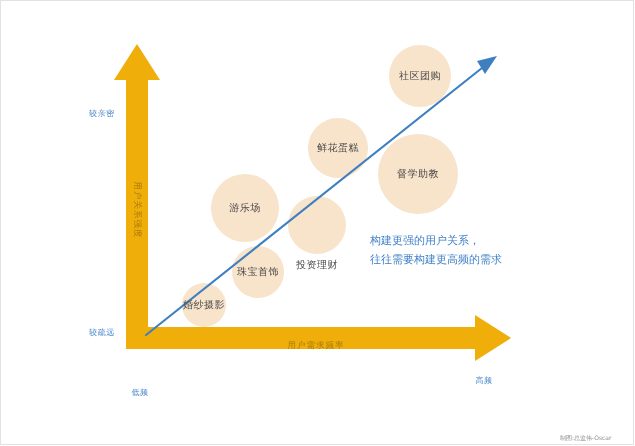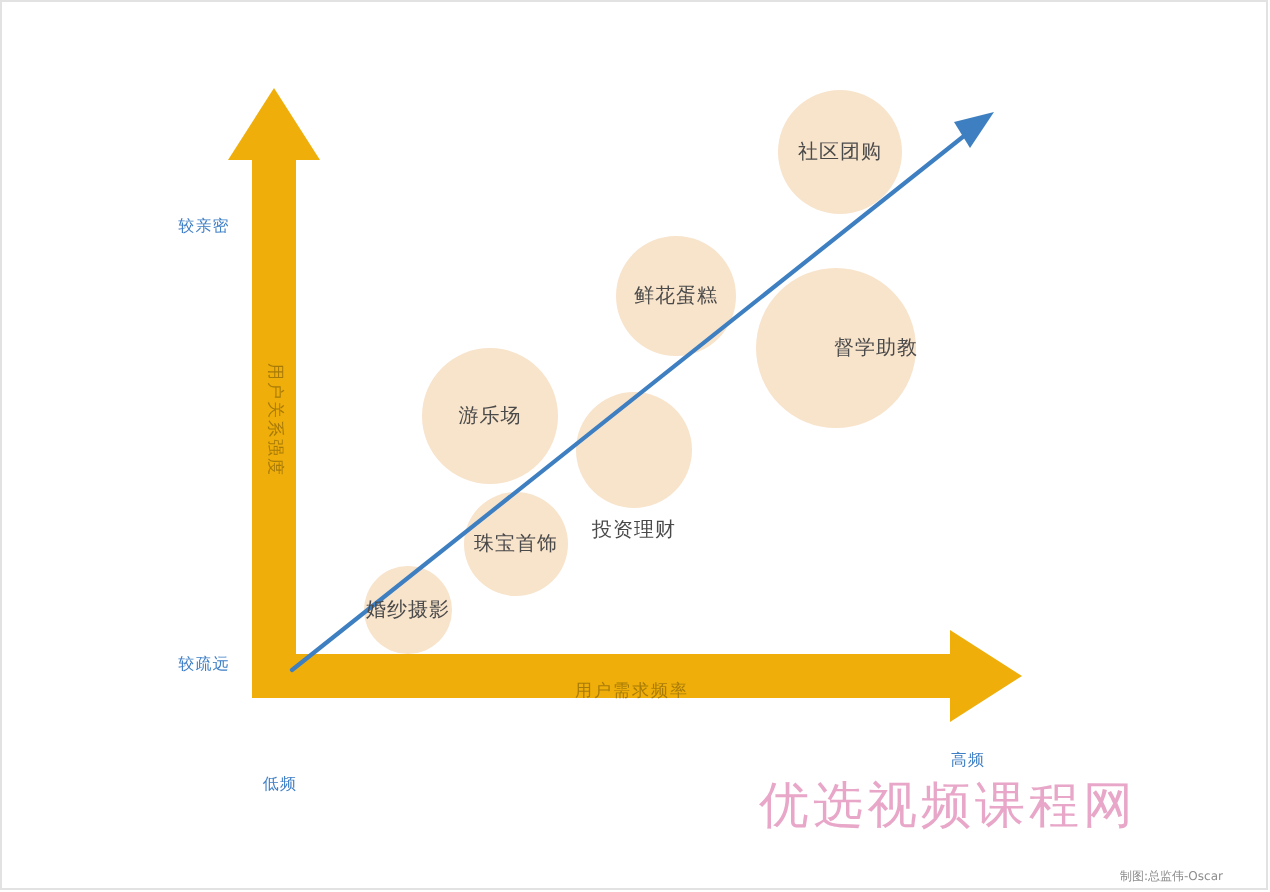--- a/index.html
+++ b/index.html
@@ -129,23 +129,26 @@
   <div class="axis-end-label" style="left:140px;top:392px;">低频</div>
 
   <div class="axis-end-label" style="left:484px;top:380px;">高频</div>
 
   <div id="bubble-labels">
       <div class="bubble-label" style="left: 204px; top: 305px;">婚纱摄影</div>
       <div class="bubble-label" style="left: 258px; top: 272px;">珠宝首饰</div>
       <div class="bubble-label" style="left: 245px; top: 208px;">游乐场</div>
       <div class="bubble-label" style="left: 317px; top: 225px; margin-top: 40px;">投资理财</div>
       <div class="bubble-label" style="left: 338px; top: 148px;">鲜花蛋糕</div>
-      <div class="bubble-label" style="left: 418px; top: 174px; margin-left: 20px;">督学助教</div>
+      <div class="bubble-label" style="left: 418px; top: 174px;">督学助教</div>
       <div class="bubble-label" style="left: 420px; top: 76px;">社区团购</div>
     </div>
 
+  <div class="annotation" style="left:370px;top:231px;">
+    <div>构建更强的用户关系，</div>
+    <div>往往需要构建更高频的需求</div>
+  </div>
 
-  <div class="wm-cn" style="left:474px;top:386px;transform:translateX(-50%);">优选视频课程网</div>
 
 
   <div class="credit" style="left:560px;top:434px;">制图:总监伟-Oscar</div>
 
 </div>
 
 </body></html>

